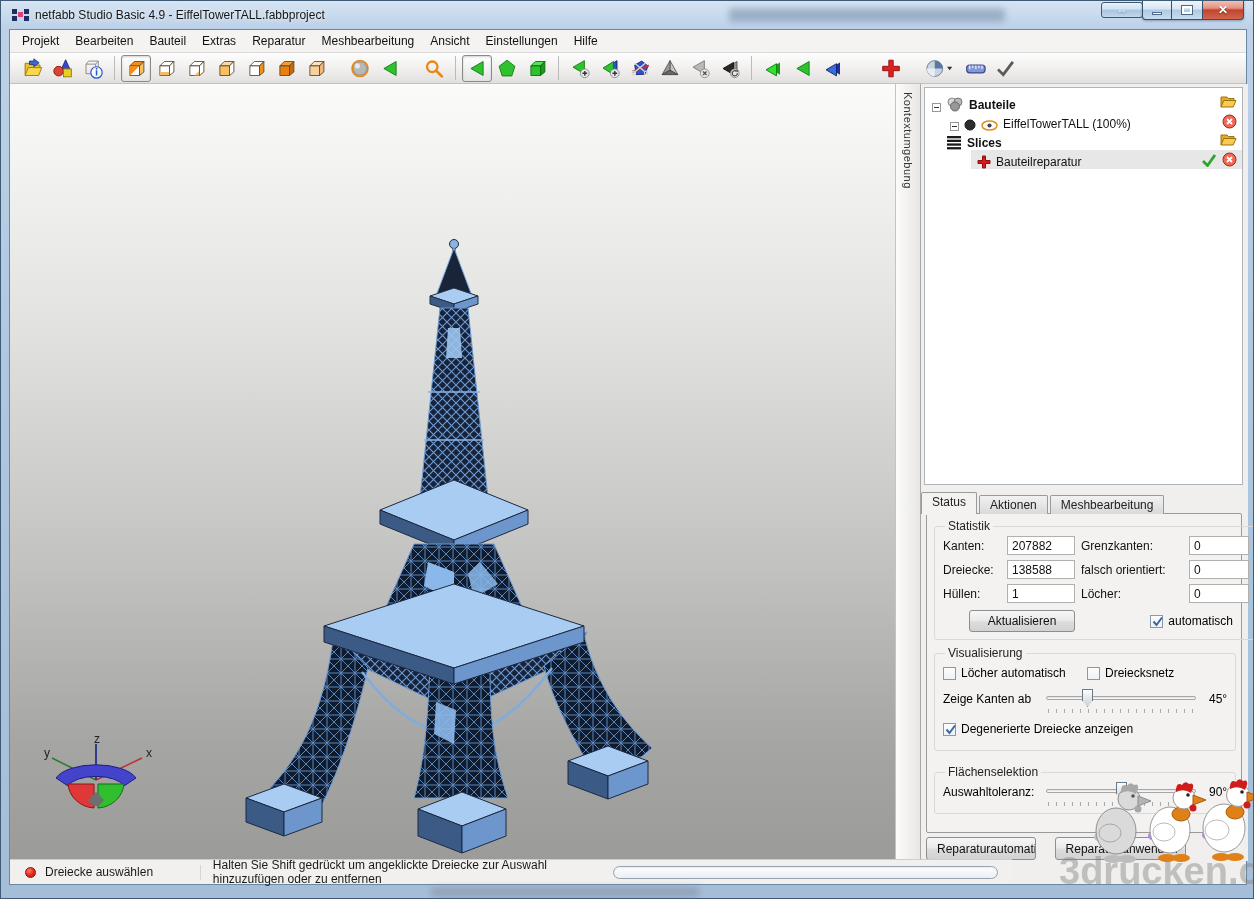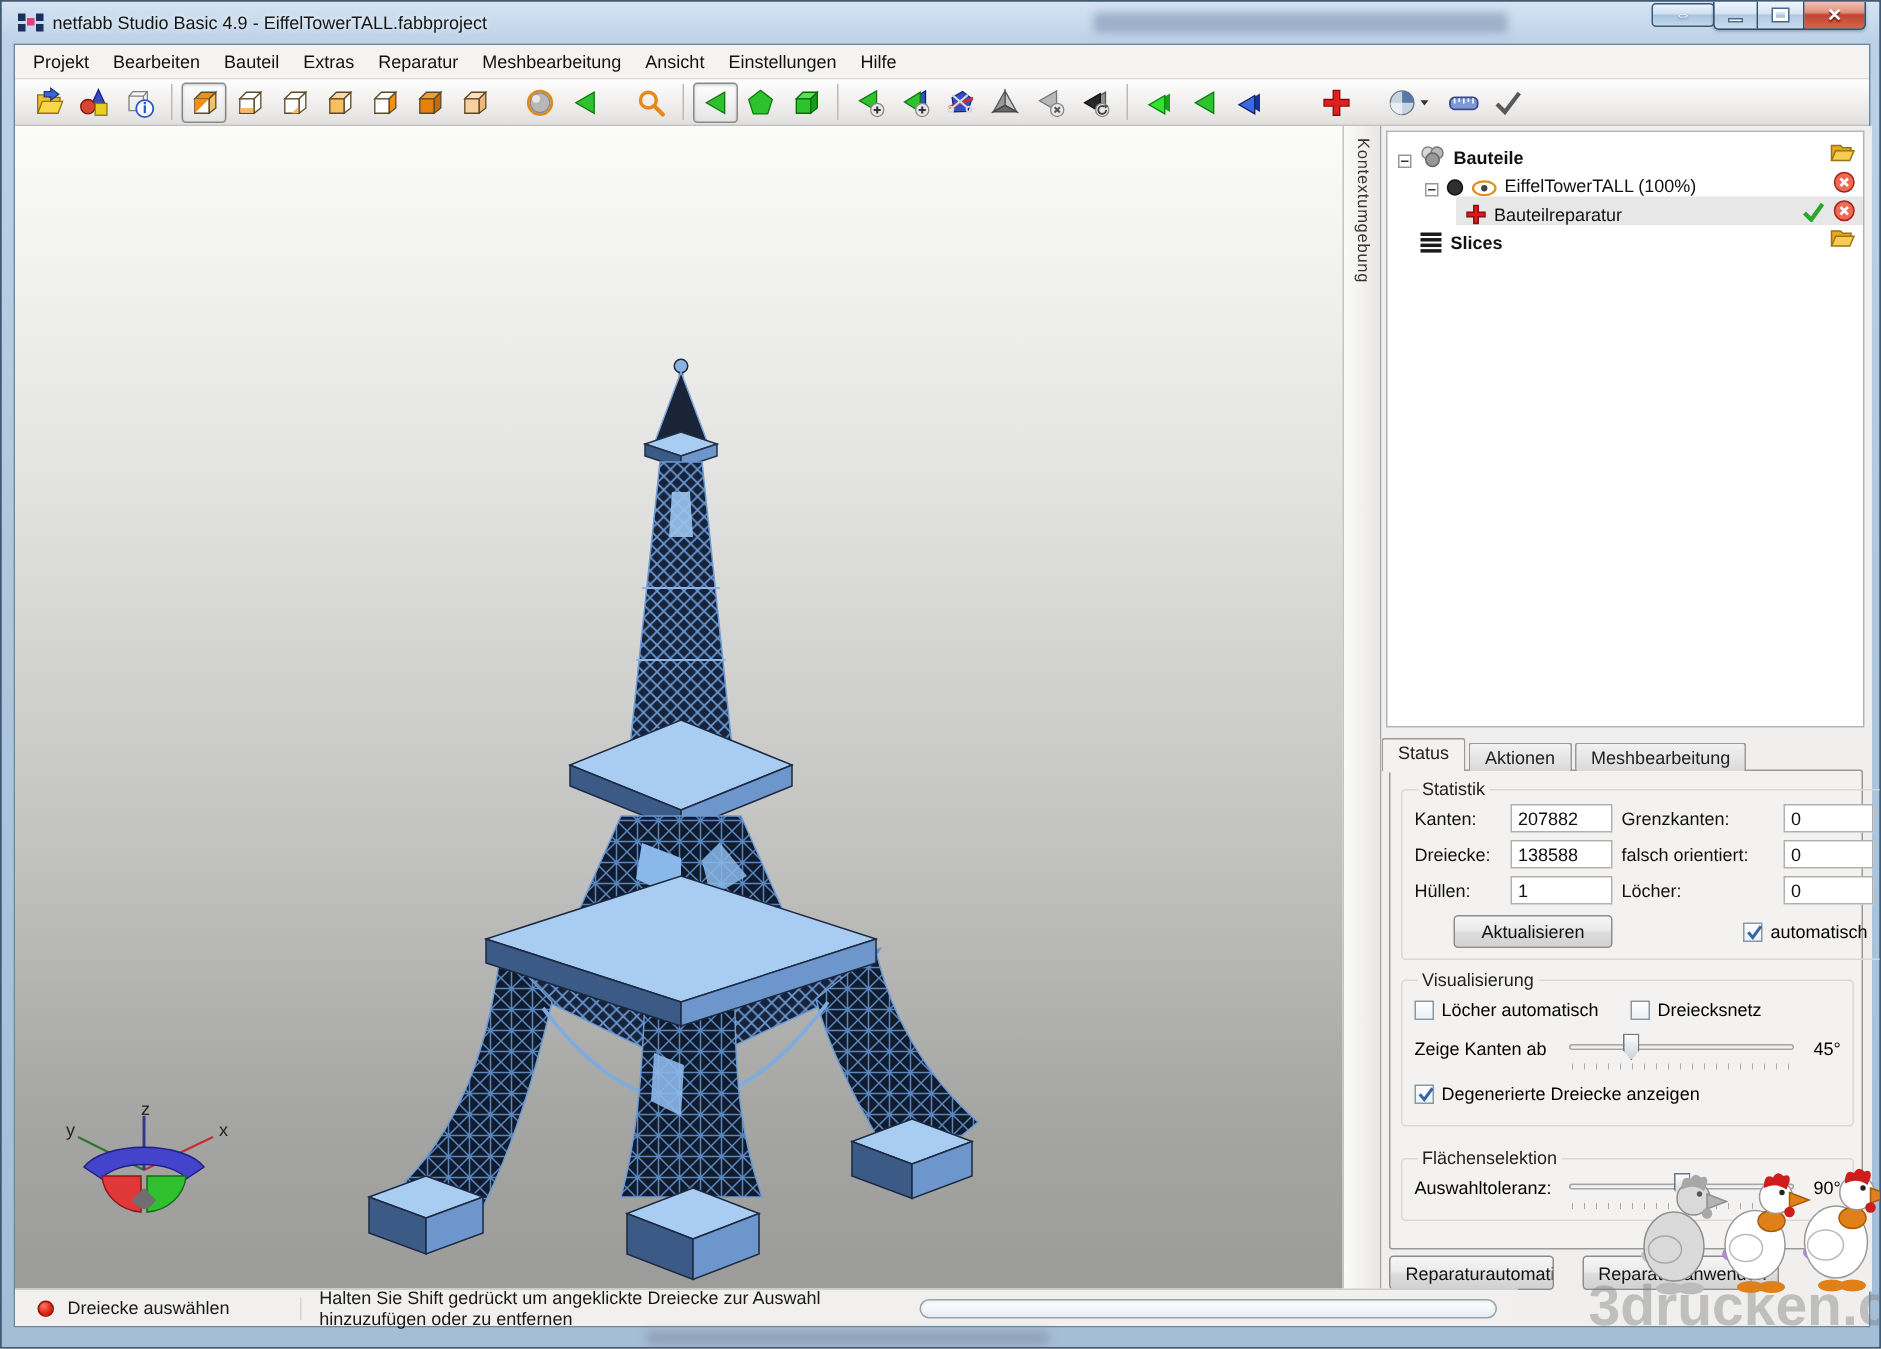--- a/index.html
+++ b/index.html
@@ -61,21 +61,21 @@
 fieldset{border:1px solid #dbd9d7;border-radius:3px;padding:3px 8px 7px;margin-bottom:6px;background:transparent}
 legend{font-size:12px;color:#222;padding:0 3px;margin-left:2px}
 .stat-grid{display:grid;grid-template-columns:58px 68px 102px 60px;column-gap:6px;row-gap:5px;align-items:center}
 .stat-grid label{font-size:12px;color:#111}
 .stat-input{height:19px;width:100%;border:1px solid #b2b0ad;background:#fff;font:12px "Liberation Sans",sans-serif;padding:0 4px;color:#111}
 .upd-row{display:flex;align-items:center;margin-top:7px}
 .btn{border:1px solid #8e8e8e;border-radius:3px;background:linear-gradient(#f6f6f6,#ebebeb 45%,#dcdcdc 55%,#d2d2d2);
  font:12px "Liberation Sans",sans-serif;height:22px;padding:0 10px;color:#111}
 #btn-update{width:106px;margin-left:26px}
 .cb-wrap{display:flex;align-items:center;gap:5px}
-.auto-wrap{margin-left:auto;margin-right:4px}
+.auto-wrap{margin-left:auto;margin-right:16px}
 .cbx{position:relative;width:13px;height:13px;border:1px solid #8a99a8;background:linear-gradient(#fdfdfd,#eef2f6);flex:none}
 .cbx svg{position:absolute;left:0;top:-1px}
 .vis-row1{display:flex;margin:3px 0 9px}
 .vis-row1 .cb-wrap:first-child{width:144px}
 .slider-row{display:flex;align-items:flex-start}
 .slider-label{font-size:12px;padding-top:3px}
 .sl-col{display:flex;flex-direction:column}
 .slider{position:relative;width:150px;height:18px}
 .groove{position:absolute;left:0;right:0;top:7px;height:4px;border:1px solid #a6a6a6;border-radius:2px;background:linear-gradient(#e2e2e2,#fafafa)}
 .thumb{position:absolute;top:0;width:11px;height:18px;background:linear-gradient(#fdfdfd,#dfe3e7 60%,#cdd2d7);border:1px solid #68798a;
@@ -397,49 +397,49 @@
                 <circle cx="8.5" cy="5.5" r="2.1" fill="#444"></circle>
               </svg>
             <span>EiffelTowerTALL (100%)</span>
             <span class="tright">
                 <svg width="15" height="15" viewBox="0 0 15 15">
                   <circle cx="7.5" cy="7.5" r="6.5" fill="#ef6a56" stroke="#a02818"></circle>
                   <path d="M5,5 l5,5 M10,5 l-5,5" stroke="#fff" stroke-width="1.8"></path>
                 </svg>
               </span>
           </div>
+          <div class="trow" style="padding-left:21px">
+            <svg class="ticon" width="16" height="15" viewBox="0 0 16 15">
+                <rect x="1" y="1" width="14" height="2.3" fill="#1a1a1a"></rect>
+                <rect x="1" y="4.7" width="14" height="2.3" fill="#1a1a1a"></rect>
+                <rect x="1" y="8.4" width="14" height="2.3" fill="#1a1a1a"></rect>
+                <rect x="1" y="12.1" width="14" height="2.3" fill="#1a1a1a"></rect>
+              </svg>
+            <b>Slices</b>
+            <span class="tright">
+                <svg width="17" height="13" viewBox="0 0 17 13">
+                  <path d="M1,12 V2 h6 l1.5,1.5 H14 v2" fill="#e8a820" stroke="#9a7410"></path>
+                  <polygon points="1,12 3.8,5.5 16,5.5 13.2,12" fill="#f8cc50" stroke="#9a7410"></polygon>
+                </svg>
+              </span>
+          </div>
           <div class="trow selected" style="padding-left:52px">
             <svg class="ticon" width="14" height="14" viewBox="0 0 14 14">
                 <path d="M5.5,1 h3 v4.5 H13 v3 H8.5 V13 h-3 V8.5 H1 v-3 h4.5 z" fill="#dd1818" stroke="#881010"></path>
               </svg>
             <span>Bauteilreparatur</span>
             <span class="tright">
               <svg width="16" height="14" viewBox="0 0 16 14">
                   <path d="M2,8 l4.5,4.5 L14,2" fill="none" stroke="#2aa62a" stroke-width="2.8"></path>
                 </svg>
               <svg width="15" height="15" viewBox="0 0 15 15">
                   <circle cx="7.5" cy="7.5" r="6.5" fill="#ef6a56" stroke="#a02818"></circle>
                   <path d="M5,5 l5,5 M10,5 l-5,5" stroke="#fff" stroke-width="1.8"></path>
                 </svg>
             </span>
-          </div>
-          <div class="trow" style="padding-left:21px">
-            <svg class="ticon" width="16" height="15" viewBox="0 0 16 15">
-                <rect x="1" y="1" width="14" height="2.3" fill="#1a1a1a"></rect>
-                <rect x="1" y="4.7" width="14" height="2.3" fill="#1a1a1a"></rect>
-                <rect x="1" y="8.4" width="14" height="2.3" fill="#1a1a1a"></rect>
-                <rect x="1" y="12.1" width="14" height="2.3" fill="#1a1a1a"></rect>
-              </svg>
-            <b>Slices</b>
-            <span class="tright">
-                <svg width="17" height="13" viewBox="0 0 17 13">
-                  <path d="M1,12 V2 h6 l1.5,1.5 H14 v2" fill="#e8a820" stroke="#9a7410"></path>
-                  <polygon points="1,12 3.8,5.5 16,5.5 13.2,12" fill="#f8cc50" stroke="#9a7410"></polygon>
-                </svg>
-              </span>
           </div>
         </div>
 
         <div class="tabs">
           <div class="tab active">Status</div>
           <div class="tab">Aktionen</div>
           <div class="tab">Meshbearbeitung</div>
         </div>
 
         <div class="tab-page">

